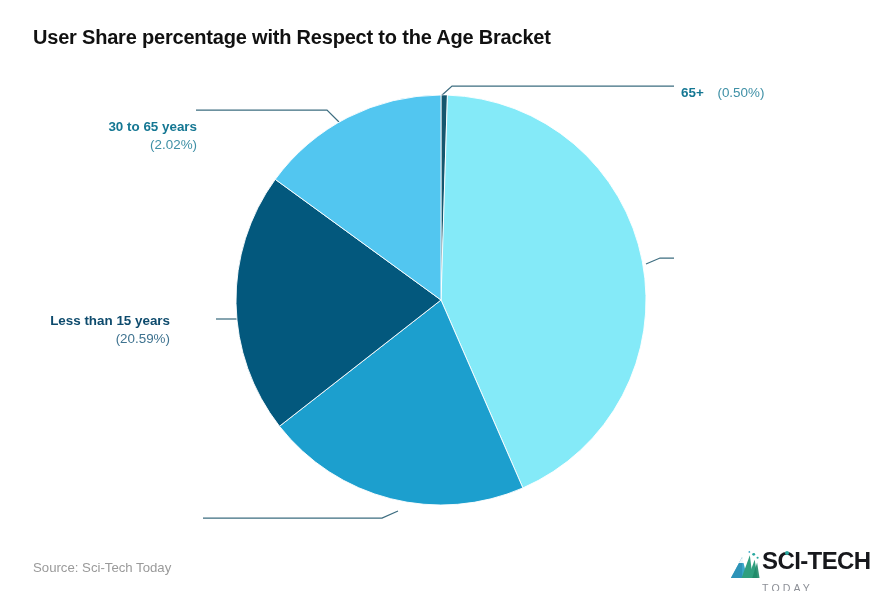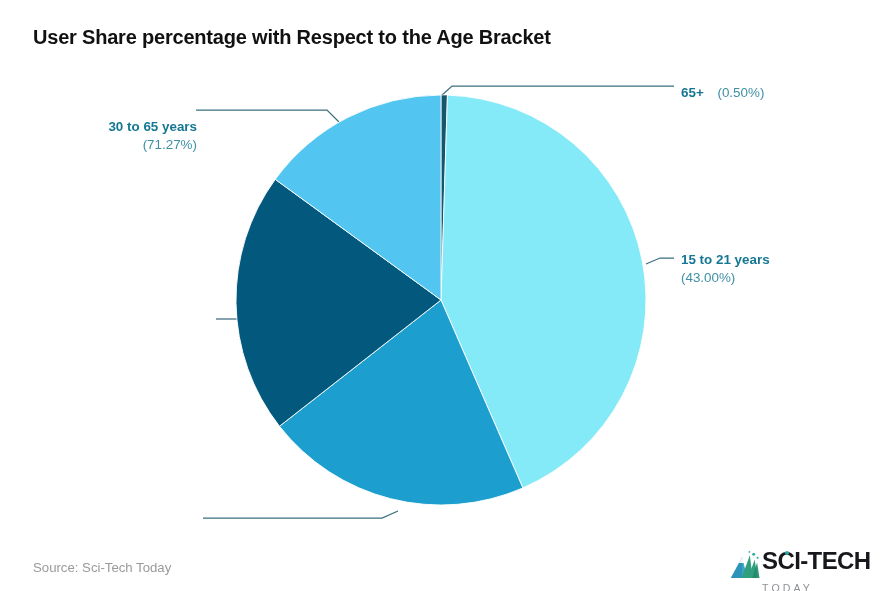--- a/index.html
+++ b/index.html
@@ -167,30 +167,30 @@
 
       <path fill="#52C6F0" stroke="#ffffff" stroke-width="0.9" d="M 441 300 L 275.25 179.36 A 205 205 0 0 1 441.00 95.00 Z"></path>
     </g>
   </svg>
 
   <div class="callout right teal" id="cal-65">
     <span class="lab">65+</span>
     <span class="pct">(0.50%)</span>
   </div>
 
-  <div class="callout right teal" id="cal-15to21">
-    <div class="lab">15 to 21 years</div>
-    <div class="pct">(43.00%)</div>
-  </div>
 
   <div class="callout left teal" id="cal-30to65">
     <div class="lab">30 to 65 years</div>
-    <div class="pct">(71.27%)</div>
-  </div>
-
+    <div class="pct">(2.02%)</div>
+  </div>
+
+  <div class="callout left navy" id="cal-lt15">
+    <div class="lab">Less than 15 years</div>
+    <div class="pct">(20.59%)</div>
+  </div>
 
 
   <div class="source">Source: Sci-Tech Today</div>
 
   <div class="logo-wrap">
     <svg class="logo-mark" viewBox="0 0 34 33">
 
       <path d="M3 29 L14.5 7.5 L20 29 Z" fill="#3aa7c9"></path>
       <path d="M3 29 L14.5 7.5 L14.5 29 Z" fill="#2b8fb5" opacity="0.85"></path>
       <path d="M14 29 L22.5 5.5 L25.5 29 Z" fill="#2f9f7e"></path>

